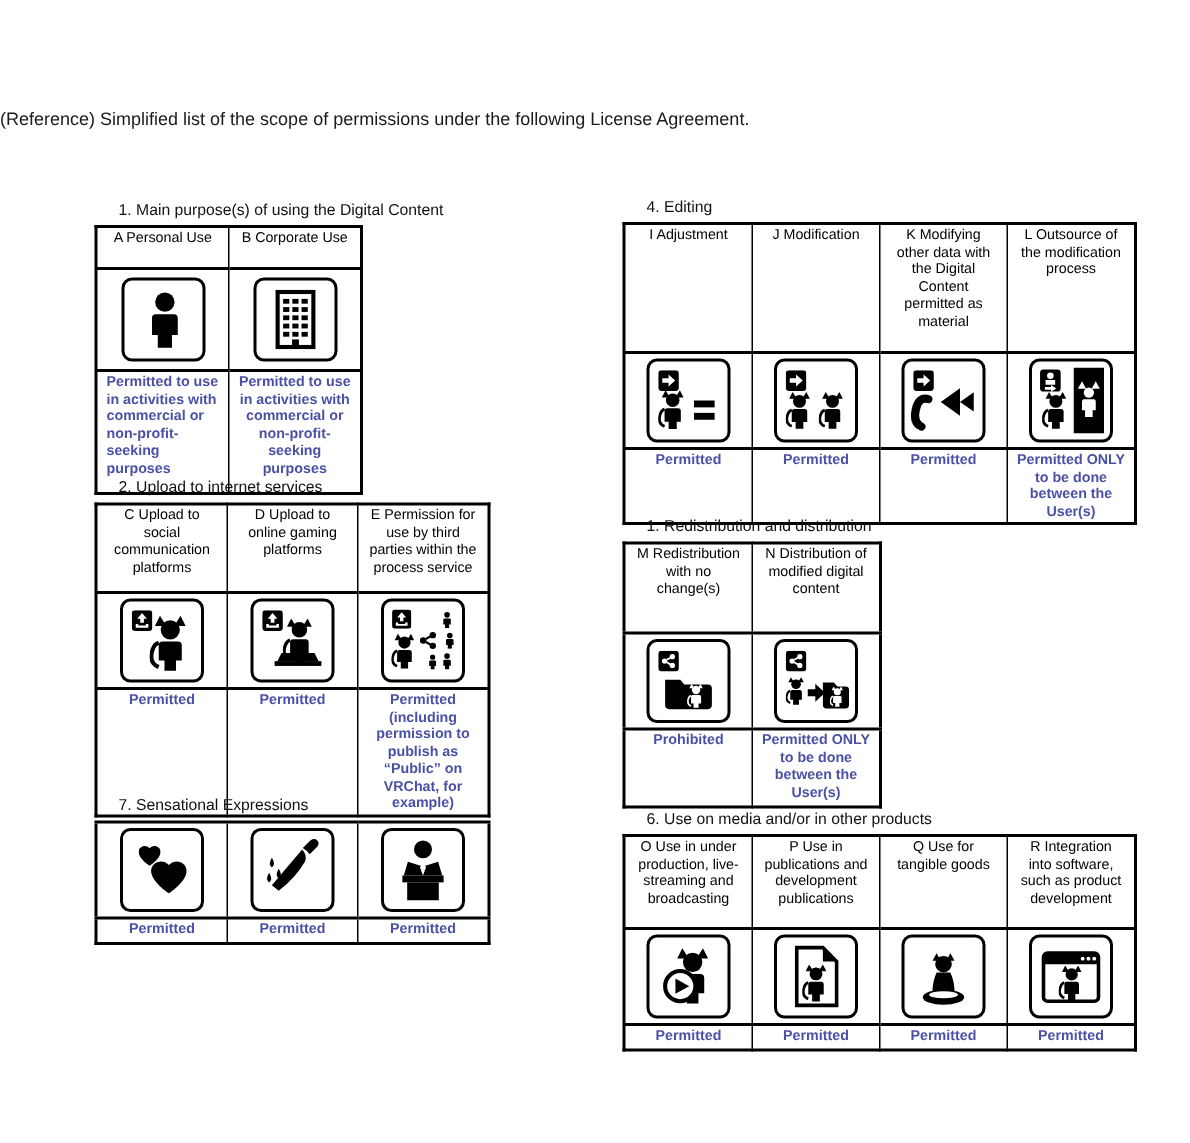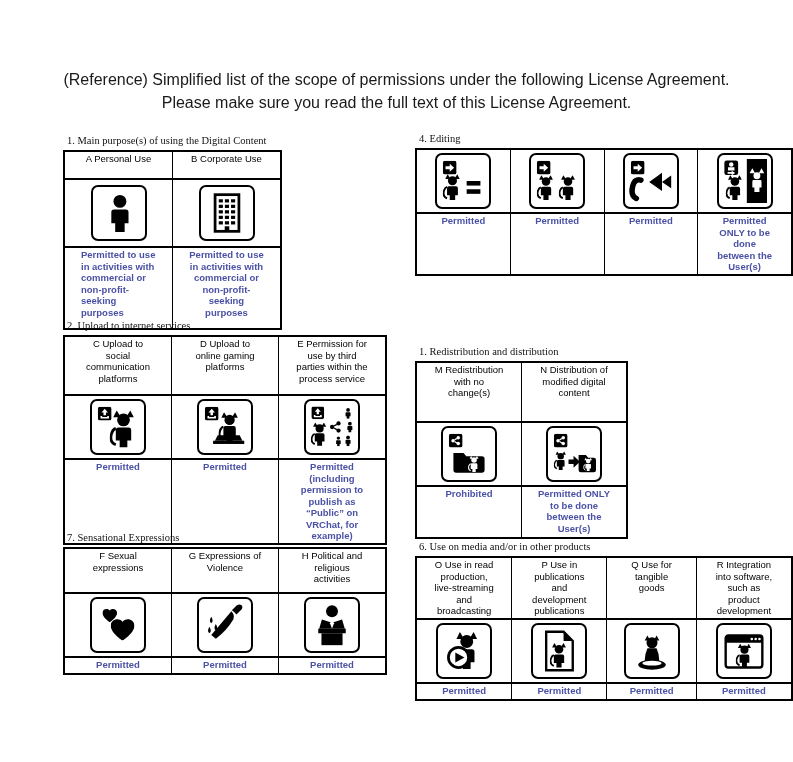--- a/index.html
+++ b/index.html
@@ -1,24 +1,24 @@
 <!DOCTYPE html>
 <html><head>
 <meta charset="utf-8">
 <style>
   html,body{margin:0;padding:0;background:#ffffff;}
   body{width:793px;height:762px;position:relative;overflow:hidden;
        font-family:"Liberation Sans","DejaVu Sans",sans-serif;color:#000;}
   .page{position:absolute;inset:0;background:#fff;}
-  .doc-title{position:absolute;top:68px;left:0;width:100%;text-align:center;
-             font-size:16px;line-height:23px;color:#1a1a1a;}
+  .doc-title{position:absolute;top:68px;left:0;width:100%;text-align:left;
+             font-size:12px;line-height:23px;color:#1a1a1a;}
   .section{position:absolute;}
-  .section-label{font-size:10.5px;line-height:13px;margin:0 0 3px 4px;color:#111;font-family:Liberation Serif, serif;}
+  .section-label{font-size:10.5px;line-height:13px;margin:0 0 3px 16px;color:#111;}
   table{border-collapse:collapse;table-layout:fixed;border:2px solid #000;background:#fff;}
-  td{border:1px solid #000;padding:1px 16px;vertical-align:top;text-align:center;
+  td{border:1px solid #000;padding:1px 6px;vertical-align:top;text-align:center;
      font-size:9.5px;line-height:11.5px;overflow-wrap:break-word;word-wrap:break-word;}
   tr.row-i td{border-top:2px solid #000;border-bottom:2px solid #000;vertical-align:middle;padding:2px;}
   .perm{color:#4a51a5;font-weight:bold;}
   .align-left{text-align:left;}
   .s1 td{width:75px}.s2 td{width:74px}.s3 td{width:74px}
   .s4 td{width:72px}.s5 td{width:72px}.s6 td{width:72px}
   .s1 .row-h td{height:24px}.s1 .row-i td{height:62px}.s1 .row-p td{height:78px}
   .s2 .row-h td{height:55px}.s2 .row-i td{height:56px}.s2 .row-p td{height:74px}
   .s3 .row-h td{height:41px}.s3 .row-i td{height:56px}.s3 .row-p td{height:13px}
   .s4 .row-h td{height:82px}.s4 .row-i td{height:56px}.s4 .row-p td{height:46px}
@@ -78,21 +78,20 @@
     <symbol id="sym-heart" viewBox="0 0 14 13">
       <path fill="currentColor" d="M7,13 C7,13 0,8.5 0,4.2 C0,0.8 4.3,-1 7,1.8 C9.7,-1 14,0.8 14,4.2 C14,8.5 7,13 7,13 Z"></path>
     </symbol>
   </defs>
 </svg>
 
 <div class="page">
 
   <div class="doc-title">
     <div>(Reference) Simplified list of the scope of permissions under the following License Agreement.</div>
-    <div>Please make sure you read the full text of this License Agreement.</div>
   </div>
 
   <div class="section" id="pos-s1">
     <div class="section-label">1. Main purpose(s) of using the Digital Content</div>
     <table class="s1">
       <tbody>
           <tr class="row-h">
         <td>A Personal Use</td>
         <td>B Corporate Use</td>
       </tr>
@@ -186,25 +185,20 @@
         <td class="perm">Permitted (including permission to publish as “Public” on VRChat, for example)</td>
       </tr>
     </tbody>
       </table>
   </div>
 
   <div class="section" id="pos-s3">
     <div class="section-label">7. Sensational Expressions</div>
     <table class="s3">
       <tbody>
-          <tr class="row-h">
-        <td>F Sexual expressions</td>
-        <td>G Expressions of Violence</td>
-        <td>H Political and religious activities</td>
-      </tr>
       <tr class="row-i">
         <td>
           <div class="iconbox">
             <svg width="44" height="44" viewBox="0 0 48 48">
               <use href="#sym-heart" x="7" y="6" width="16" height="15"></use>
               <use href="#sym-heart" x="16" y="17" width="26" height="24"></use>
             </svg>
           </div>
         </td>
         <td>
@@ -236,20 +230,26 @@
         <td class="perm">Permitted</td>
       </tr>
     </tbody>
       </table>
   </div>
 
   <div class="section" id="pos-s4">
     <div class="section-label">4. Editing</div>
     <table class="s4">
       <tbody>
+          <tr class="row-h">
+        <td>I Adjustment</td>
+        <td>J Modification</td>
+        <td>K Modifying other data with the Digital Content permitted as material</td>
+        <td>L Outsource of the modification process</td>
+      </tr>
       <tr class="row-i">
         <td>
           <div class="iconbox">
             <svg width="44" height="44" viewBox="0 0 48 48">
               <use href="#sym-rightbadge" x="2" y="2" width="15" height="15"></use>
               <use href="#sym-cat" x="2" y="16" width="21" height="30"></use>
               <rect x="28" y="24" width="15" height="5" fill="#000"></rect>
               <rect x="28" y="33" width="15" height="5" fill="#000"></rect>
             </svg>
           </div>
@@ -335,21 +335,21 @@
       </tr>
     </tbody>
       </table>
   </div>
 
   <div class="section" id="pos-s6">
     <div class="section-label">6. Use on media and/or in other products</div>
     <table class="s6">
       <tbody>
           <tr class="row-h">
-        <td>O Use in read production, live-streaming and broadcasting</td>
+        <td>O Use in under production, live-streaming and broadcasting</td>
         <td>P Use in publications and development publications</td>
         <td>Q Use for tangible goods</td>
         <td>R Integration into software, such as product development</td>
       </tr>
       <tr class="row-i">
         <td>
           <div class="iconbox">
             <svg width="44" height="44" viewBox="0 0 48 48">
               <use href="#sym-cat" x="12" y="3" width="30" height="42"></use>
               <circle cx="18" cy="31" r="11" fill="#fff" stroke="#000" stroke-width="3"></circle>

